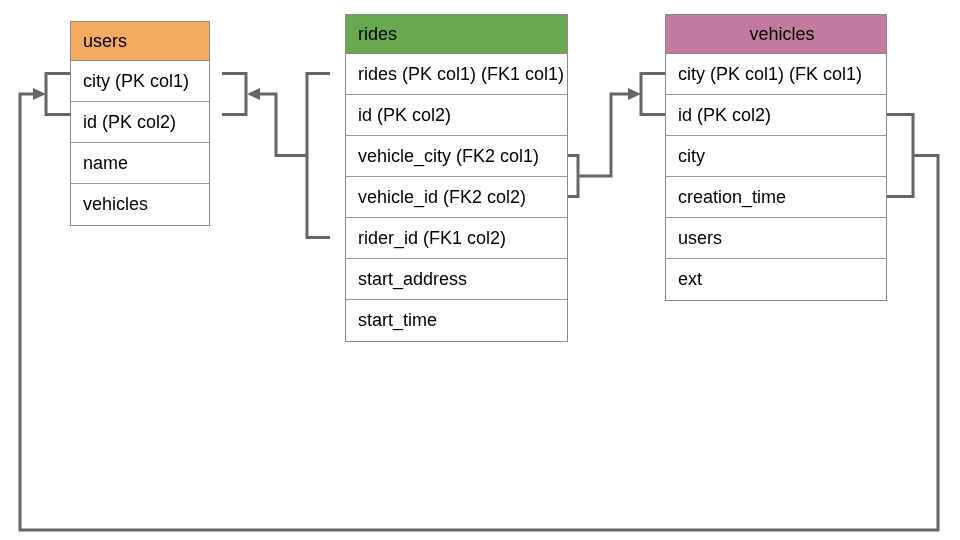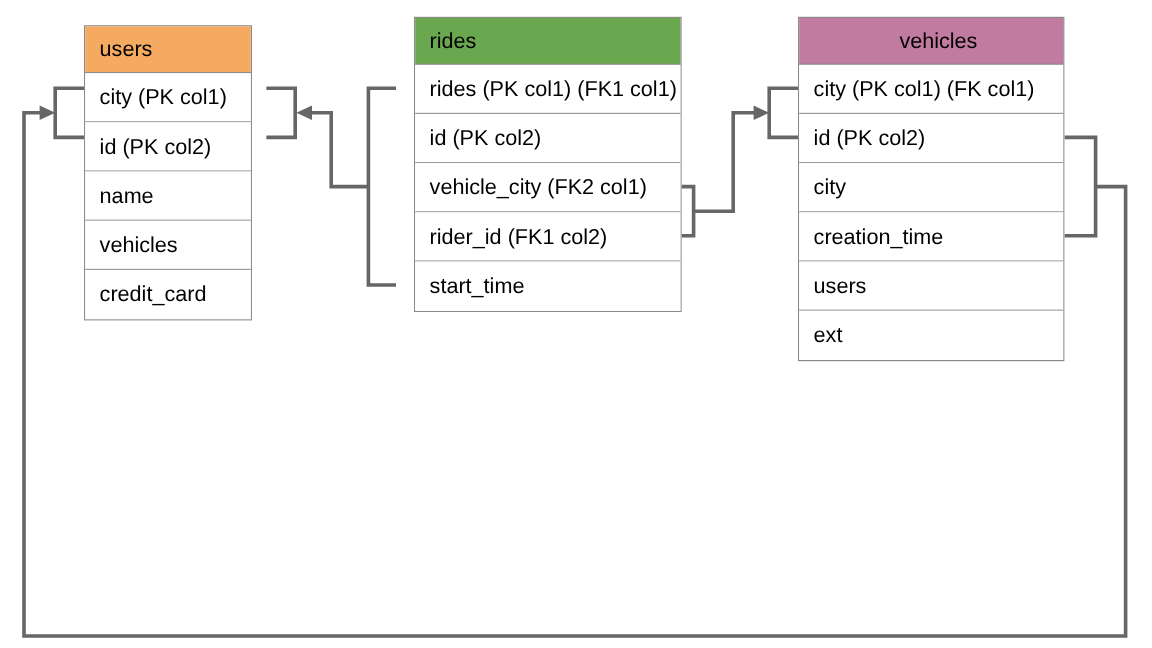--- a/index.html
+++ b/index.html
@@ -70,29 +70,30 @@
       <polygon points="46,94 33,88 33,100"></polygon>
     </g>
   </svg>
 
   <div class="db-table" id="t-users">
     <div class="thead" style="background-color: rgb(245, 170, 98);">users</div>
     <div class="row">city (PK col1)</div>
     <div class="row">id (PK col2)</div>
     <div class="row">name</div>
     <div class="row">vehicles</div>
-    <div class="row">credit_card</div>
   </div>
 
   <div class="db-table" id="t-rides">
     <div class="thead" style="background-color: rgb(106, 168, 79);">rides</div>
     <div class="row">rides (PK col1) (FK1 col1)</div>
     <div class="row">id (PK col2)</div>
     <div class="row">vehicle_city (FK2 col1)</div>
+    <div class="row">vehicle_id (FK2 col2)</div>
     <div class="row">rider_id (FK1 col2)</div>
+    <div class="row">start_address</div>
     <div class="row">start_time</div>
   </div>
 
   <div class="db-table" id="t-vehicles">
     <div class="thead" style="background-color: rgb(194, 123, 160); text-align: center;">vehicles</div>
     <div class="row">city (PK col1) (FK col1)</div>
     <div class="row">id (PK col2)</div>
     <div class="row">city</div>
     <div class="row">creation_time</div>
     <div class="row">users</div>

